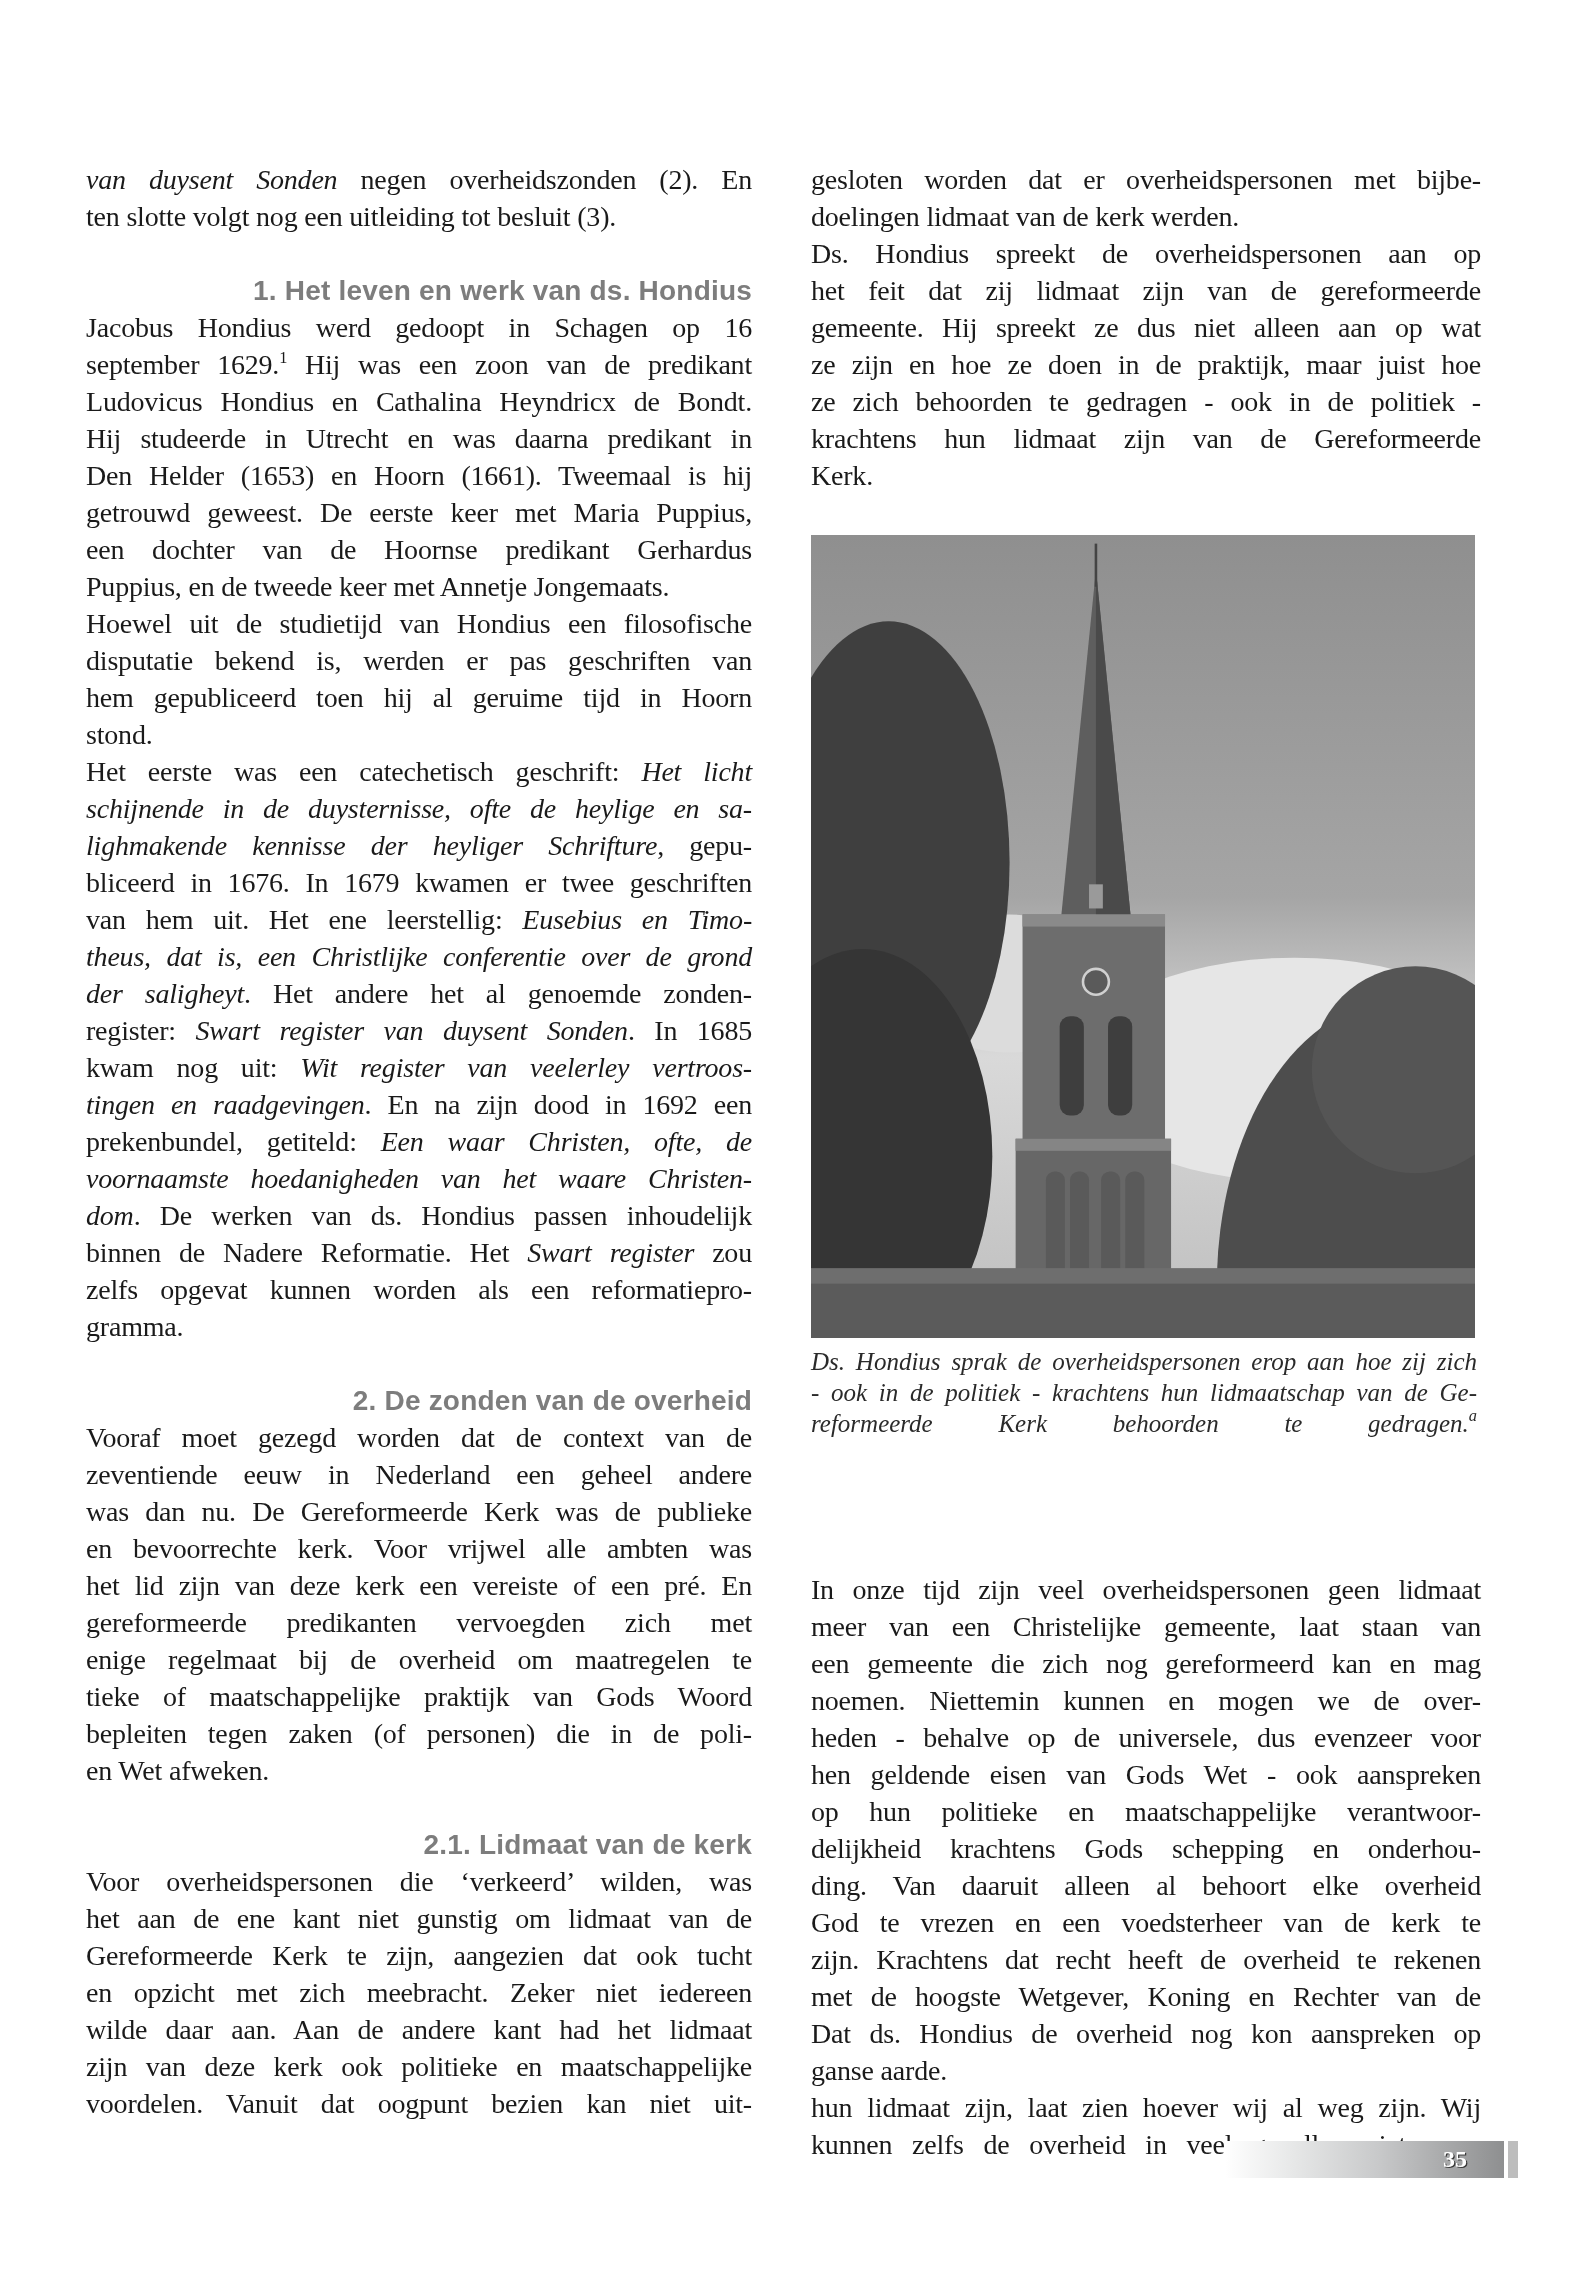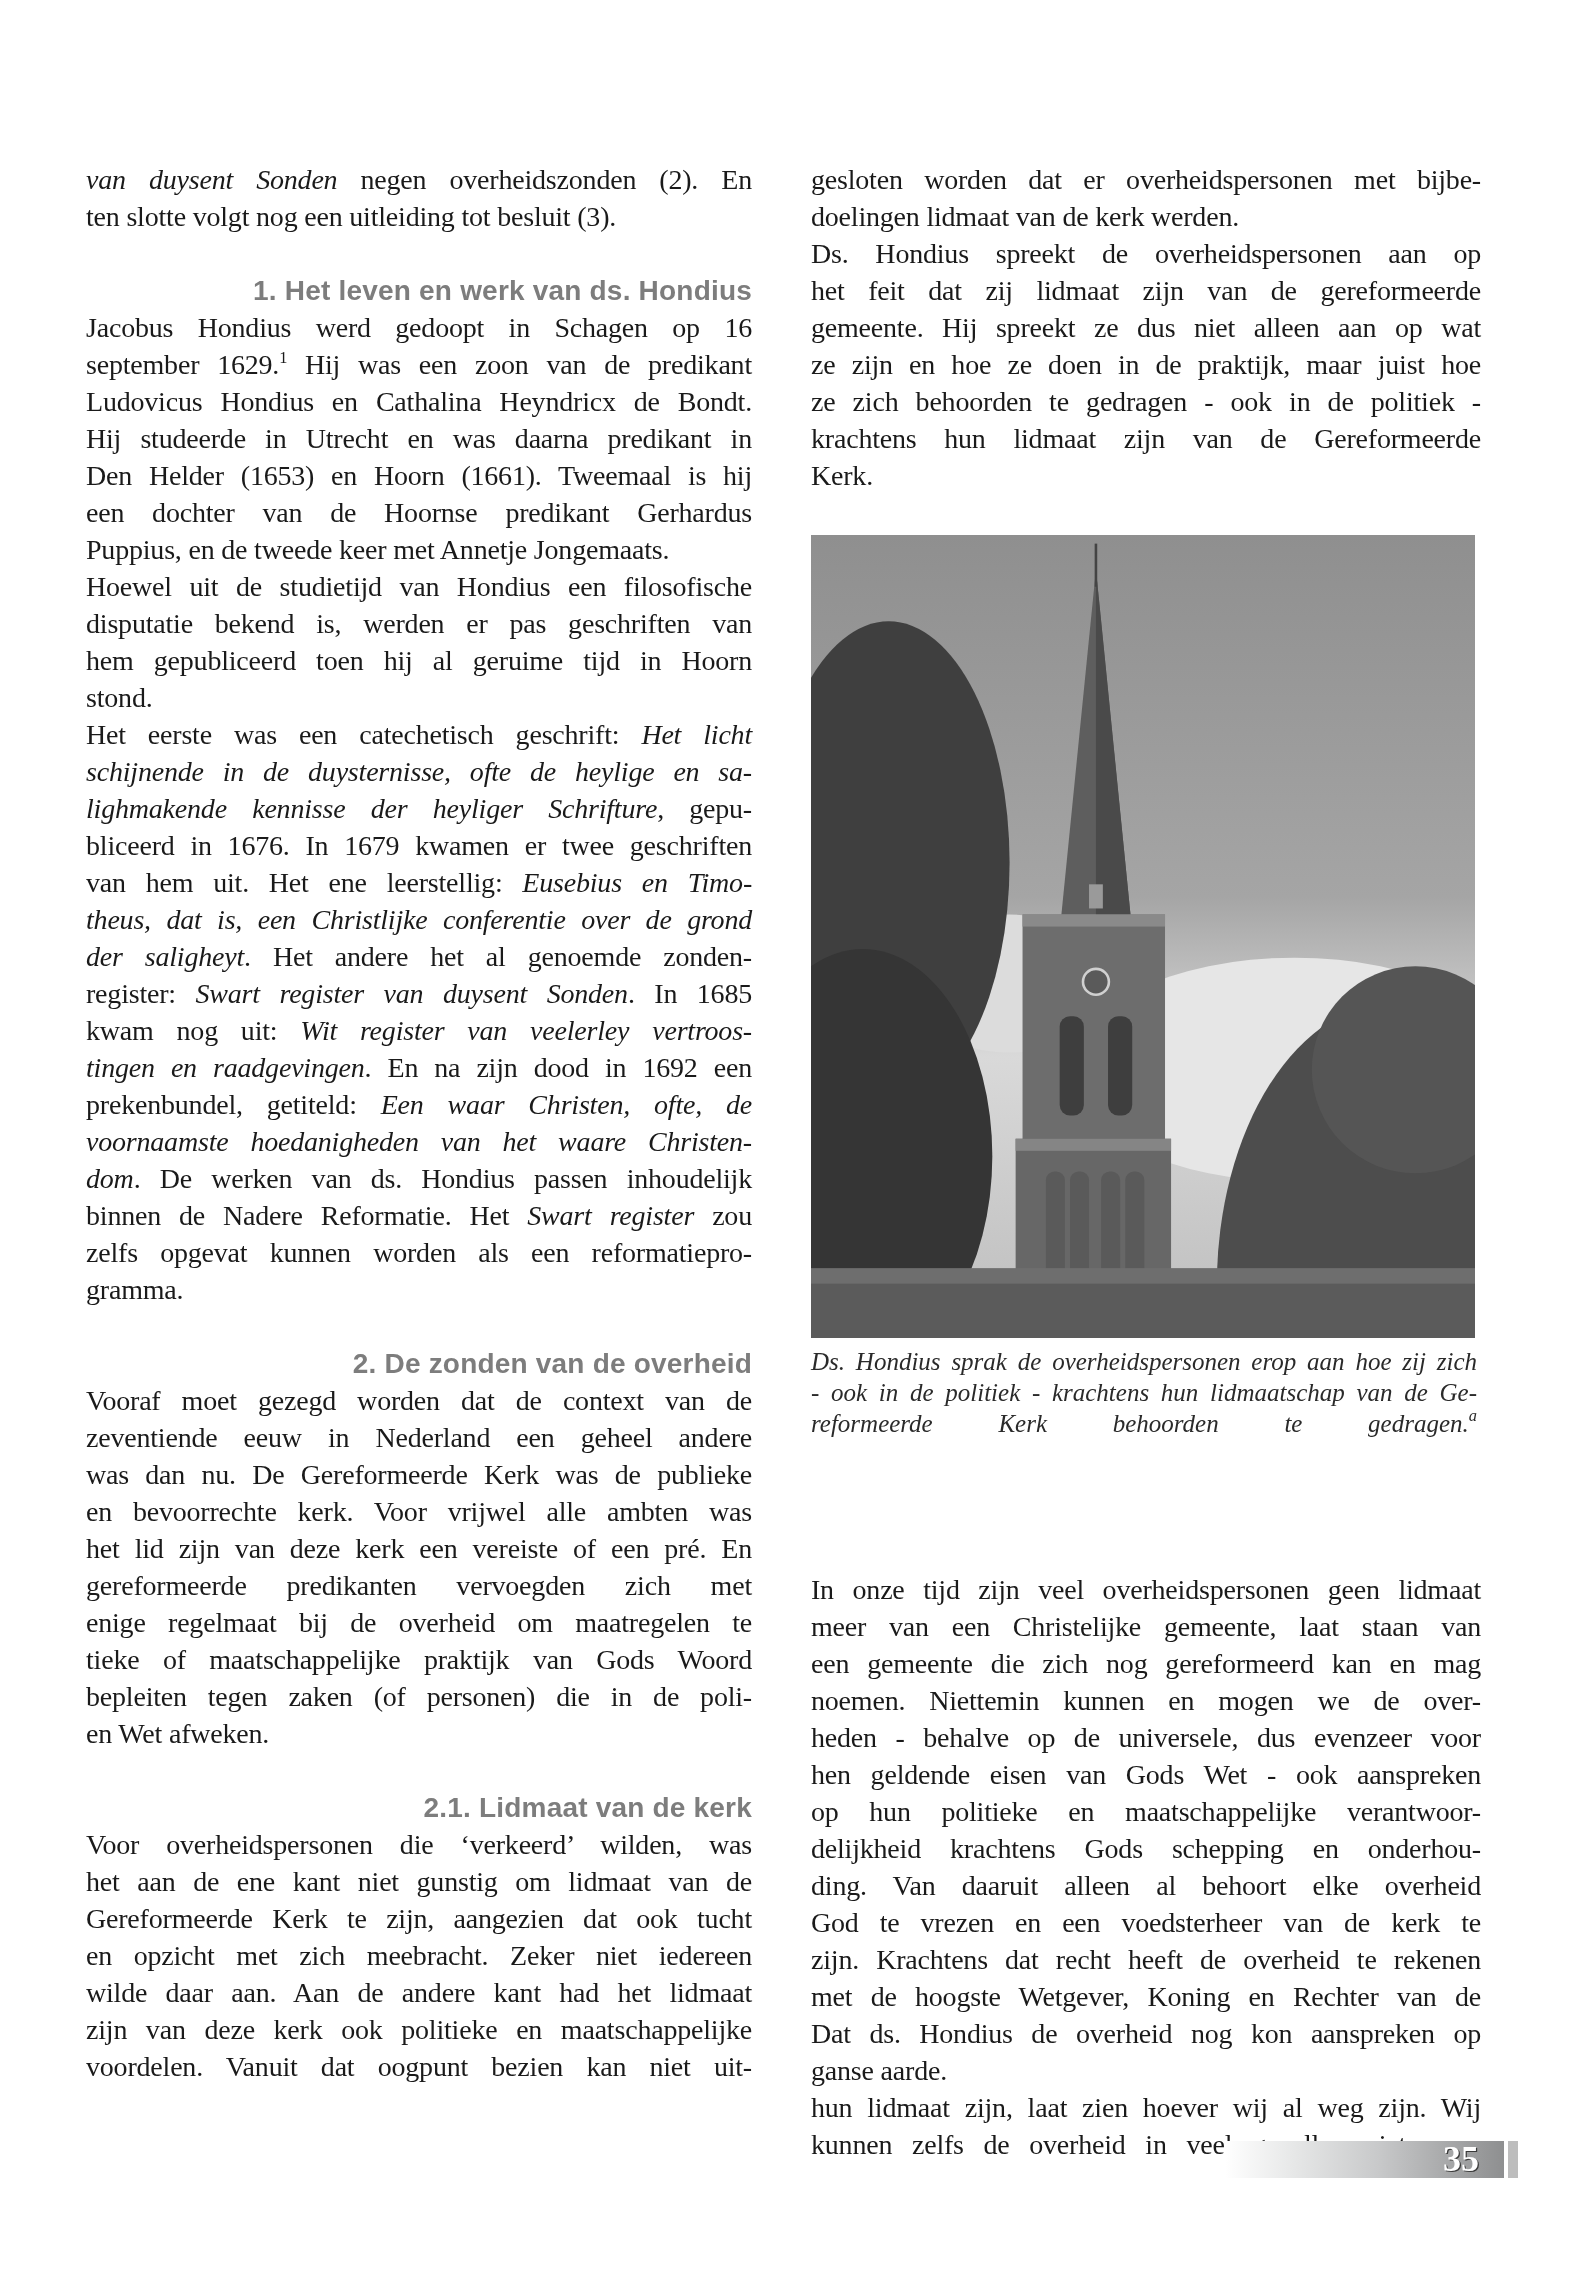--- a/index.html
+++ b/index.html
@@ -53,21 +53,21 @@
     position: absolute; left: 1225px; top: 2141px; width: 279px; height: 37px;
     background: linear-gradient(to right, #ffffff 0%, #e6e7e7 25%, #c8c9ca 55%, #a7a8a9 80%, #8e8f90 100%);
   }
   .pagebar-sep {
     position: absolute; left: 1508px; top: 2141px; width: 10.4px; height: 37px;
     background: #bdbdbd;
   }
   .pagenum {
     position: absolute; left: 1443px; top: 2141px; width: 52px; height: 37px;
     font-family: "Liberation Serif", "DejaVu Serif", serif;
-    font-weight: bold; font-size: 36px; line-height: 37px;
+    font-weight: bold; font-size: 24px; line-height: 37px;
     color: #ffffff;
     text-shadow: 1.3px 1.3px 0 #3a3a3a;
   }
 </style>
 </head>
 <body>
 
 <div class="page">
 
   <div class="col col-left">
@@ -76,20 +76,21 @@
         <span class="line end">ten slotte volgt nog een uitleiding tot besluit (3).</span>
       </div>
     <div class="gap"></div>
     <h2 class="heading">1. Het leven en werk van ds. Hondius</h2>
     <div class="body-text">
         <span class="line">Jacobus Hondius werd gedoopt in Schagen op 16</span>
         <span class="line">september 1629.<sup>1</sup> Hij was een zoon van de predikant</span>
         <span class="line">Ludovicus Hondius en Cathalina Heyndricx de Bondt.</span>
         <span class="line">Hij studeerde in Utrecht en was daarna predikant in</span>
         <span class="line">Den Helder (1653) en Hoorn (1661). Tweemaal is hij</span>
+        <span class="line">getrouwd geweest. De eerste keer met Maria Puppius,</span>
         <span class="line">een dochter van de Hoornse predikant Gerhardus</span>
         <span class="line end">Puppius, en de tweede keer met Annetje Jongemaats.</span>
         <span class="line">Hoewel uit de studietijd van Hondius een filosofische</span>
         <span class="line">disputatie bekend is, werden er pas geschriften van</span>
         <span class="line">hem gepubliceerd toen hij al geruime tijd in Hoorn</span>
         <span class="line end">stond.</span>
         <span class="line">Het eerste was een catechetisch geschrift: <i>Het licht</i></span>
         <span class="line"><i>schijnende in de duysternisse, ofte de heylige en sa-</i></span>
         <span class="line"><i>lighmakende kennisse der heyliger Schrifture</i>, gepu-</span>
         <span class="line">bliceerd in 1676. In 1679 kwamen er twee geschriften</span>

